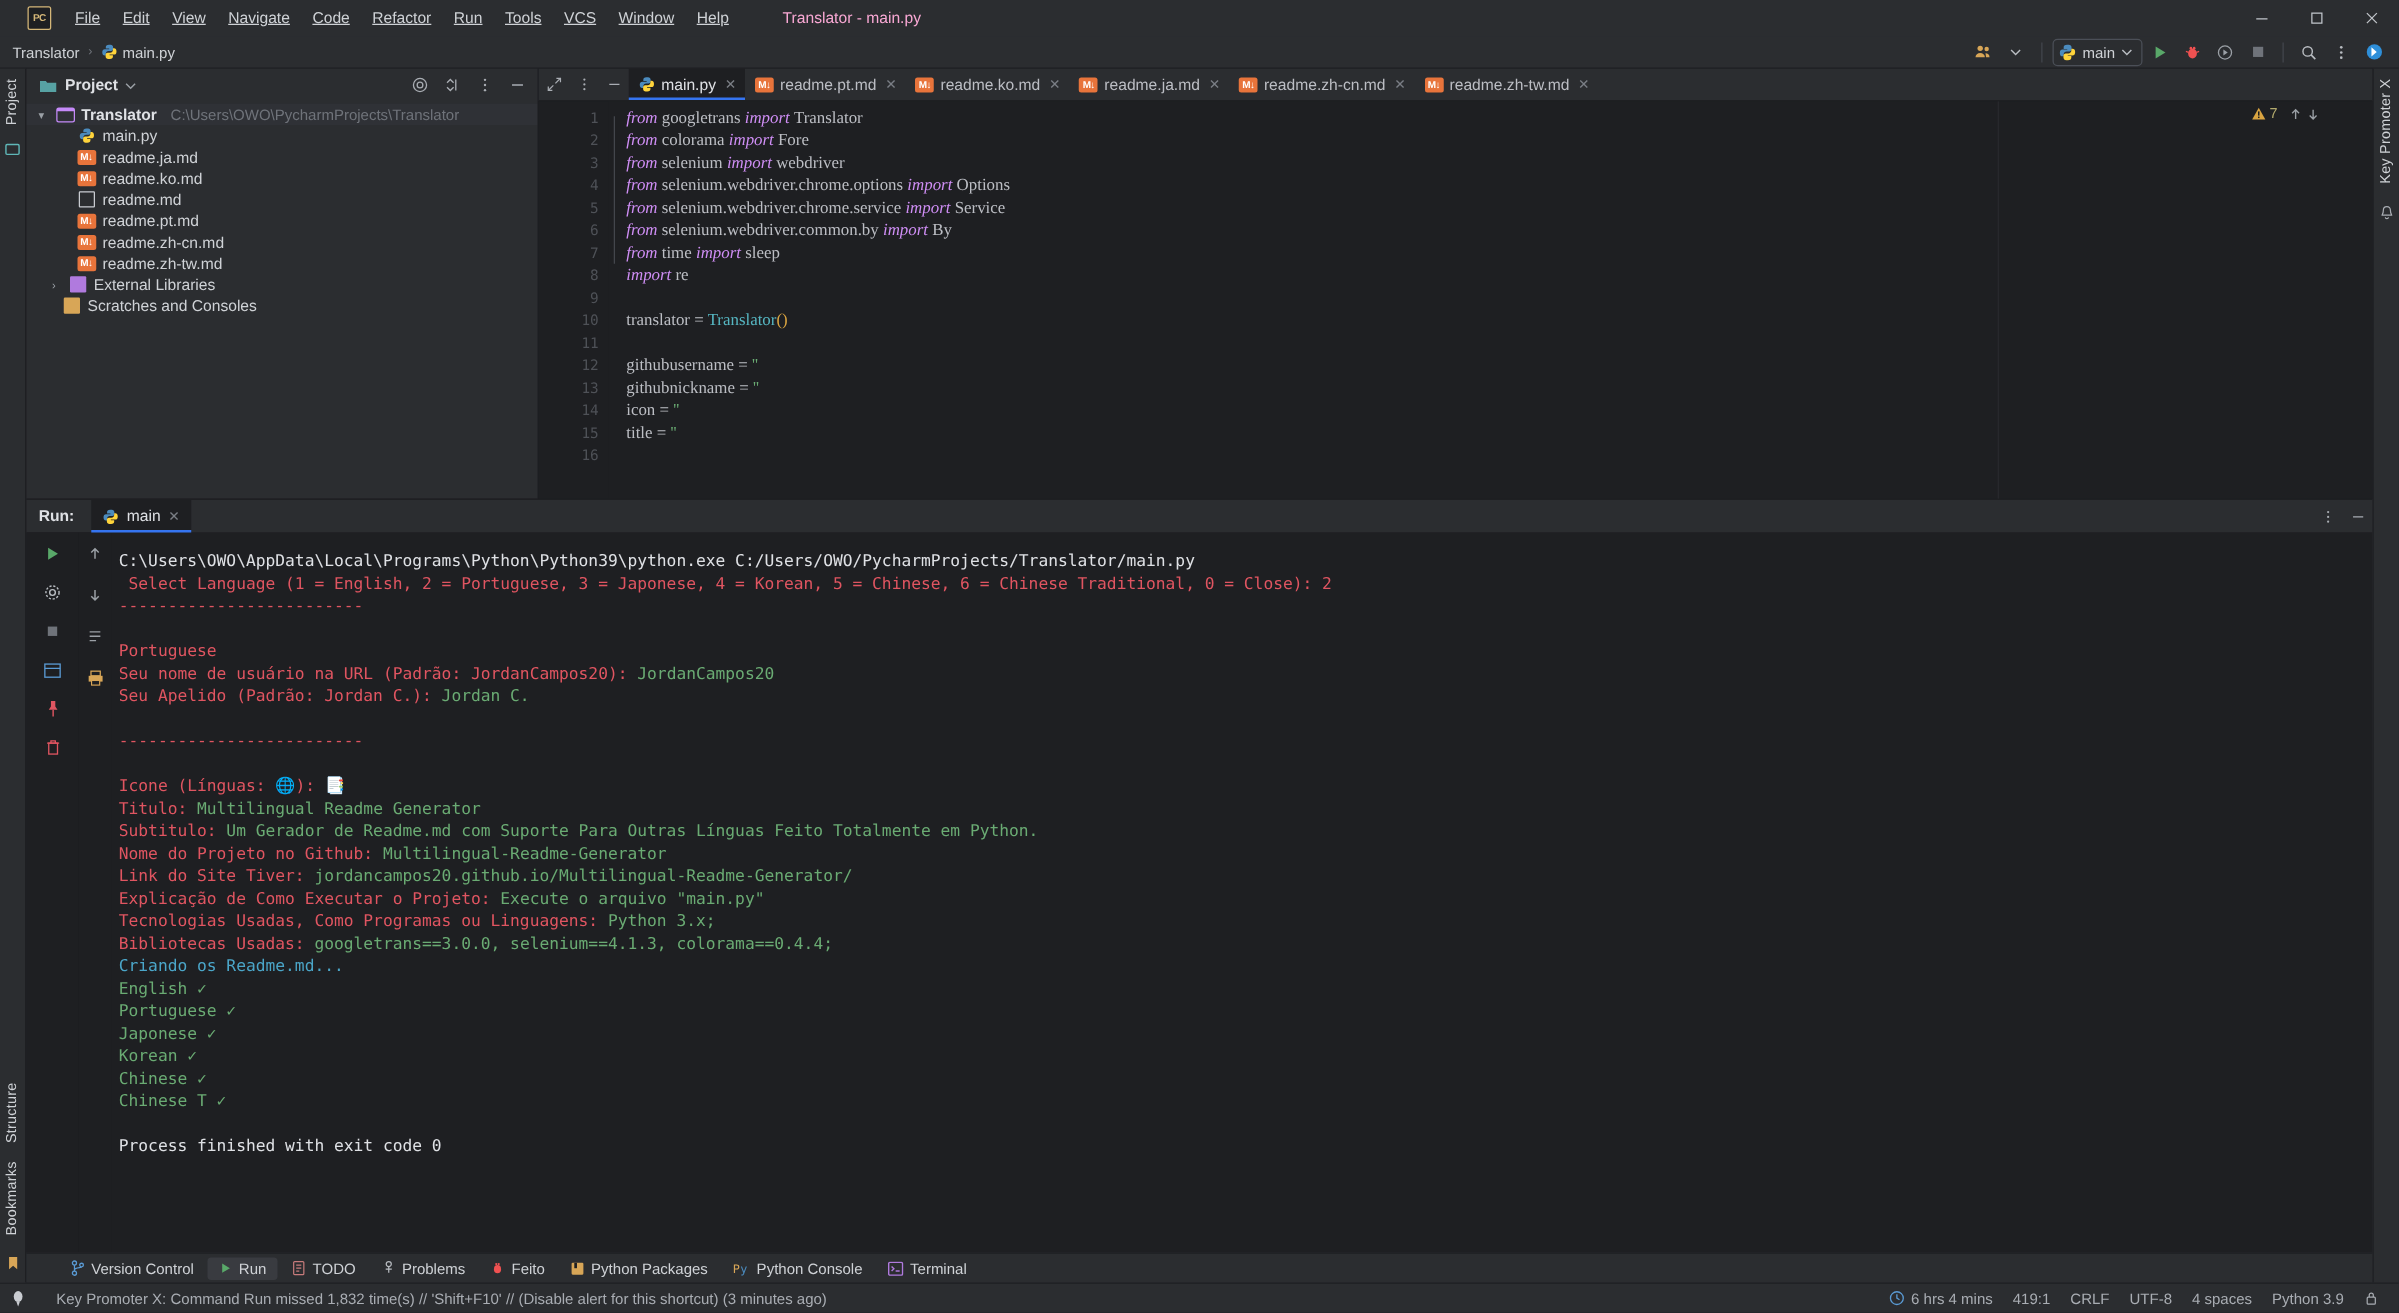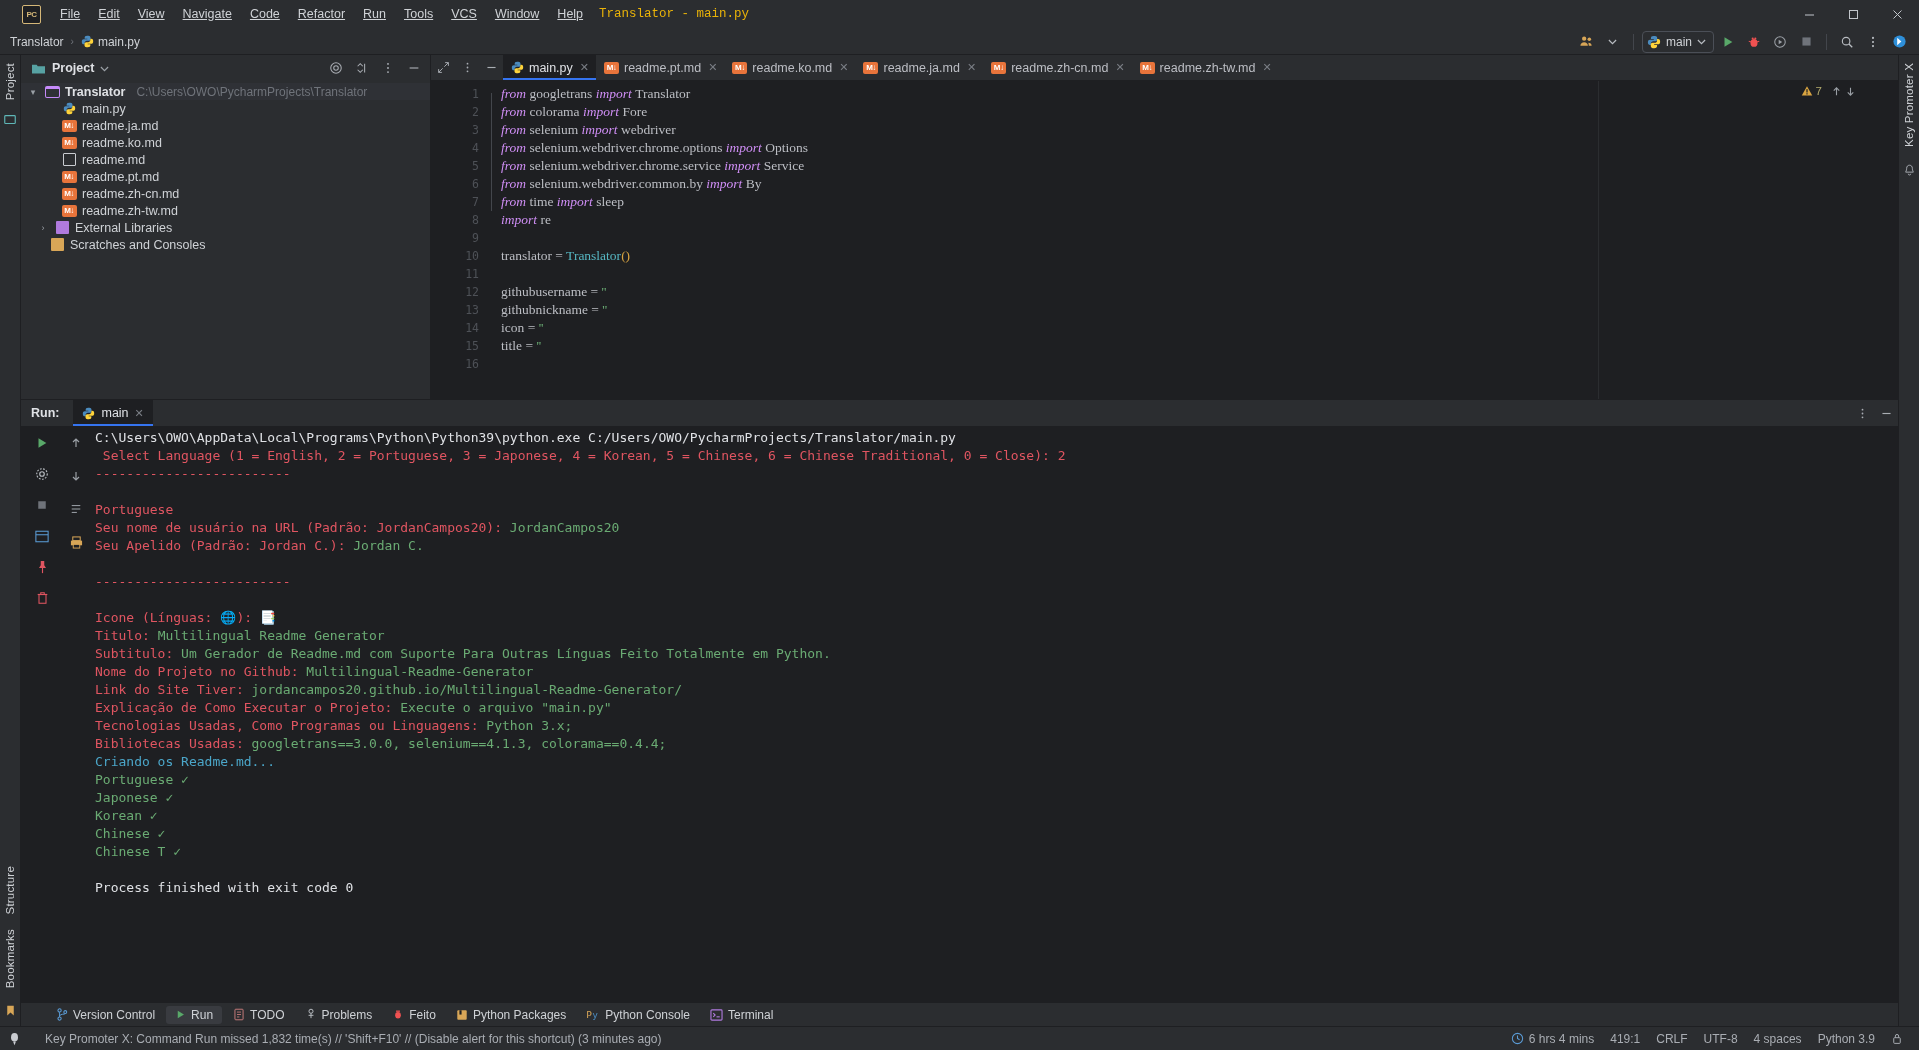--- a/index.html
+++ b/index.html
@@ -22,21 +22,21 @@
     width: 19px; height: 19px; margin-right: 10px; margin-left: 16px;
     border: 1px solid #d5b778; border-radius: 2px; background: #1e1f22;
     color: #d5b778; font-size: 8px; font-weight: bold;
     display: flex; align-items: center; justify-content: center; letter-spacing: -0.5px;
   }
   .menu-item {
     font-size: 12.5px; color: #cfd2d6; padding: 4px 9px; cursor: default;
     white-space: nowrap;
   }
   .menu-item u { text-decoration: underline; }
-  .win-title { font-size: 12.5px; color: #eab308; margin-left: 7px; white-space: nowrap; font-family: Liberation Mono, monospace; }
+  .win-title { font-size: 12.5px; color: #f9a8d4; margin-left: 34px; white-space: nowrap; }
   .menubar-spacer { flex: 1 1 auto; }
   .winbtn {
     width: 44px; height: 28px; display: flex; align-items: center; justify-content: center;
     color: #c2c6cb; font-size: 13px;
   }
 
   
   .navbar {
     height: 26px; flex: 0 0 26px; display: flex; align-items: center;
     background: #2b2d30; padding-left: 10px; border-bottom: 1px solid #1e1f22;
@@ -187,21 +187,21 @@
   .run-side {
     width: 42px; flex: 0 0 42px; background: #1e1f22; display: flex; flex-direction: column;
     align-items: center; padding-top: 6px; gap: 9px;
   }
   .run-side2 {
     width: 26px; flex: 0 0 26px; background: #1e1f22; display: flex; flex-direction: column;
     align-items: center; padding-top: 6px; gap: 11px;
   }
   .rs-ico { width: 22px; height: 22px; display: flex; align-items: center; justify-content: center; }
   .console {
-    flex: 1 1 auto; min-width: 0; overflow: hidden; padding-top: 3px; padding-left: 6px;
+    flex: 1 1 auto; min-width: 0; overflow: hidden; padding-top: 15px; padding-left: 6px;
     font-family: "DejaVu Sans Mono", monospace; font-size: 13px; line-height: 18px;
   }
   .oline { white-space: pre; height: 18px; }
   .c-red { color: #e05561; }
   .c-green { color: #6aab73; }
   .c-cyan { color: #4ba6c9; }
   .c-bold { color: #dfe1e5; }
 
   
   .bottombar {
@@ -707,20 +707,21 @@
               <div class="oline">&nbsp;</div>
               <div class="oline"><span class="c-red">Icone (Línguas: 🌐): </span><span class="c-green">📑</span></div>
               <div class="oline"><span class="c-red">Titulo: </span><span class="c-green">Multilingual Readme Generator</span></div>
               <div class="oline"><span class="c-red">Subtitulo: </span><span class="c-green">Um Gerador de Readme.md com Suporte Para Outras Línguas Feito Totalmente em Python.</span></div>
               <div class="oline"><span class="c-red">Nome do Projeto no Github: </span><span class="c-green">Multilingual-Readme-Generator</span></div>
               <div class="oline"><span class="c-red">Link do Site Tiver: </span><span class="c-green">jordancampos20.github.io/Multilingual-Readme-Generator/</span></div>
               <div class="oline"><span class="c-red">Explicação de Como Executar o Projeto: </span><span class="c-green">Execute o arquivo "main.py"</span></div>
               <div class="oline"><span class="c-red">Tecnologias Usadas, Como Programas ou Linguagens: </span><span class="c-green">Python 3.x;</span></div>
               <div class="oline"><span class="c-red">Bibliotecas Usadas: </span><span class="c-green">googletrans==3.0.0, selenium==4.1.3, colorama==0.4.4;</span></div>
               <div class="oline"><span class="c-cyan">Criando os Readme.md...</span></div>
+              <div class="oline"><span class="c-green">English ✓</span></div>
               <div class="oline"><span class="c-green">Portuguese ✓</span></div>
               <div class="oline"><span class="c-green">Japonese ✓</span></div>
               <div class="oline"><span class="c-green">Korean ✓</span></div>
               <div class="oline"><span class="c-green">Chinese ✓</span></div>
               <div class="oline"><span class="c-green">Chinese T ✓</span></div>
               <div class="oline">&nbsp;</div>
               <div class="oline"><span class="c-bold">Process finished with exit code 0</span></div>
             </div>
         </div>
       </div>

